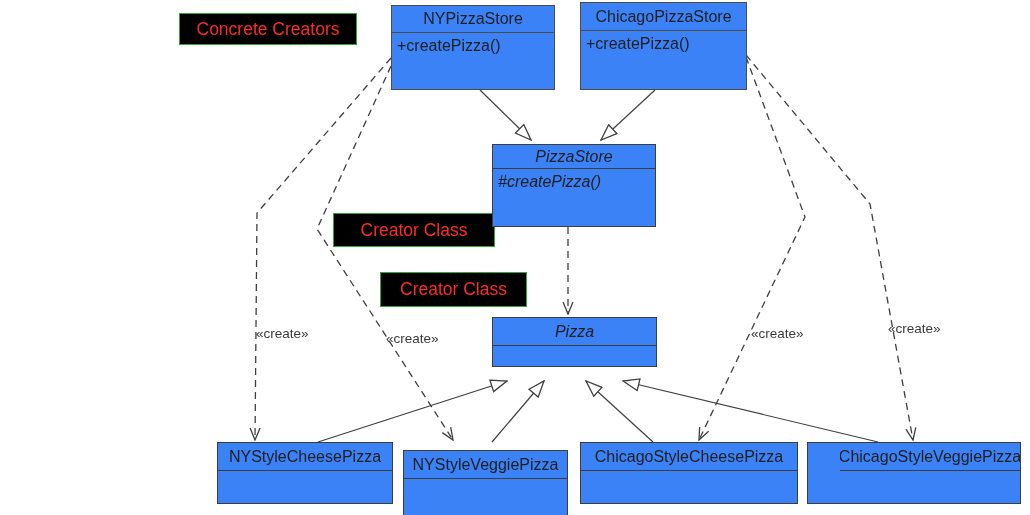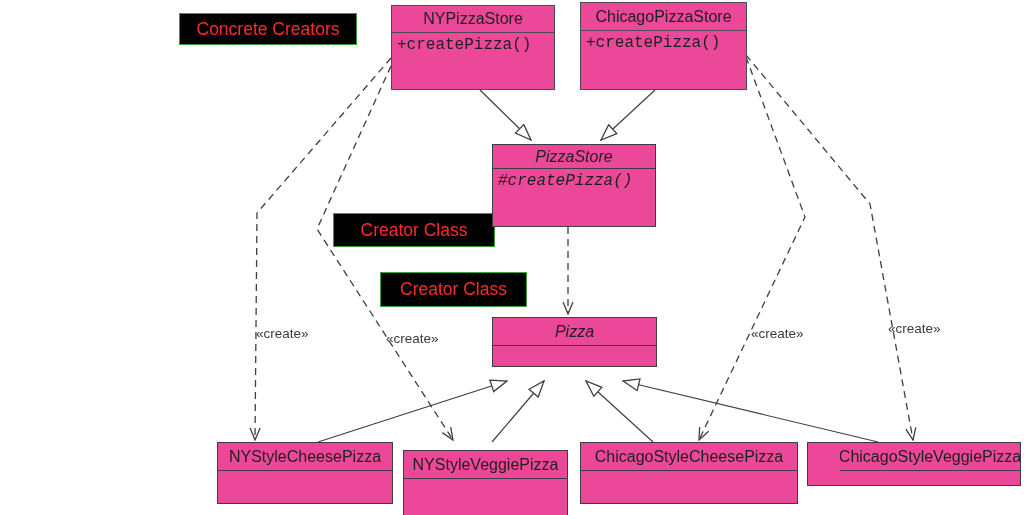--- a/index.html
+++ b/index.html
@@ -3,38 +3,38 @@
 <meta charset="utf-8">
 <style>
   html,body{margin:0;padding:0;background:#fff;}
   #stage{
     position:relative;width:1030px;height:515px;background:#ffffff;overflow:hidden;
     font-family:"Liberation Sans","DejaVu Sans",sans-serif;color:#1f1f1f;
   }
   #connectors{position:absolute;left:0;top:0;width:1030px;height:515px;}
 
   
-  .uml-class{position:absolute;box-sizing:border-box;border:1.4px solid #4c4c4c;background:#ec4899;}
+  .uml-class{position:absolute;box-sizing:border-box;border:1.4px solid #4c4c4c;background:#3b82f6;}
   .uml-title{box-sizing:border-box;border-bottom:1.4px solid #4c4c4c;display:flex;align-items:center;justify-content:center;
     font-size:16px;white-space:nowrap;overflow:hidden;}
   .abstract .uml-title, .uml-method.abstract{font-style:italic;}
-  .uml-methods{padding:3px 5px 0 5px;font-size:16px;line-height:19px;text-align:left;white-space:nowrap;font-family:Liberation Mono, monospace;}
+  .uml-methods{padding:3px 5px 0 5px;font-size:16px;line-height:19px;text-align:left;white-space:nowrap;}
 
   .c-ny      {left:391px;top:5px;  width:164px;height:85px;}
   .c-ny      .uml-title{height:27px;}
   .c-chicago {left:580px;top:2px;  width:167px;height:88px;}
   .c-chicago .uml-title{height:28px;}
   .c-store   {left:492px;top:144px;width:164px;height:83px;border-color:#3d3d3d;}
   .c-store   .uml-title{height:24px;border-color:#3d3d3d;}
   .c-pizza   {left:492px;top:317px;width:165px;height:50px;border-color:#3d3d3d;}
   .c-pizza   .uml-title{height:28px;border-color:#3d3d3d;}
   .c-nycheese{left:217px;top:442px;width:176px;height:62px;border-color:#3d3d3d;}
   .c-nyveggie{left:403px;top:450px;width:165px;height:78px;border-color:#3d3d3d;}
   .c-chcheese{left:580px;top:442px;width:218px;height:62px;border-color:#3d3d3d;}
-  .c-chveggie{left:807px;top:442px;width:214px;height:44px;border-color:#3d3d3d;padding-left:32px;}
+  .c-chveggie{left:807px;top:442px;width:214px;height:62px;border-color:#3d3d3d;padding-left:32px;}
   .c-nycheese .uml-title,.c-nyveggie .uml-title,.c-chcheese .uml-title,.c-chveggie .uml-title{height:28px;border-color:#3d3d3d;}
 
   
   .note-label{position:absolute;box-sizing:border-box;border:1.6px solid #3aa23a;background:#000000;
     color:#fb2b2b;font-size:17.5px;display:flex;align-items:center;justify-content:center;white-space:nowrap;}
   .n-creators{left:179px;top:13px; width:178px;height:32px;}
   .n-creator {left:333px;top:213px;width:162px;height:34px;}
   .n-product {left:380px;top:272px;width:147px;height:35px;}
   .n-products{left:1px;  top:461px;width:191px;height:37px;}
 

